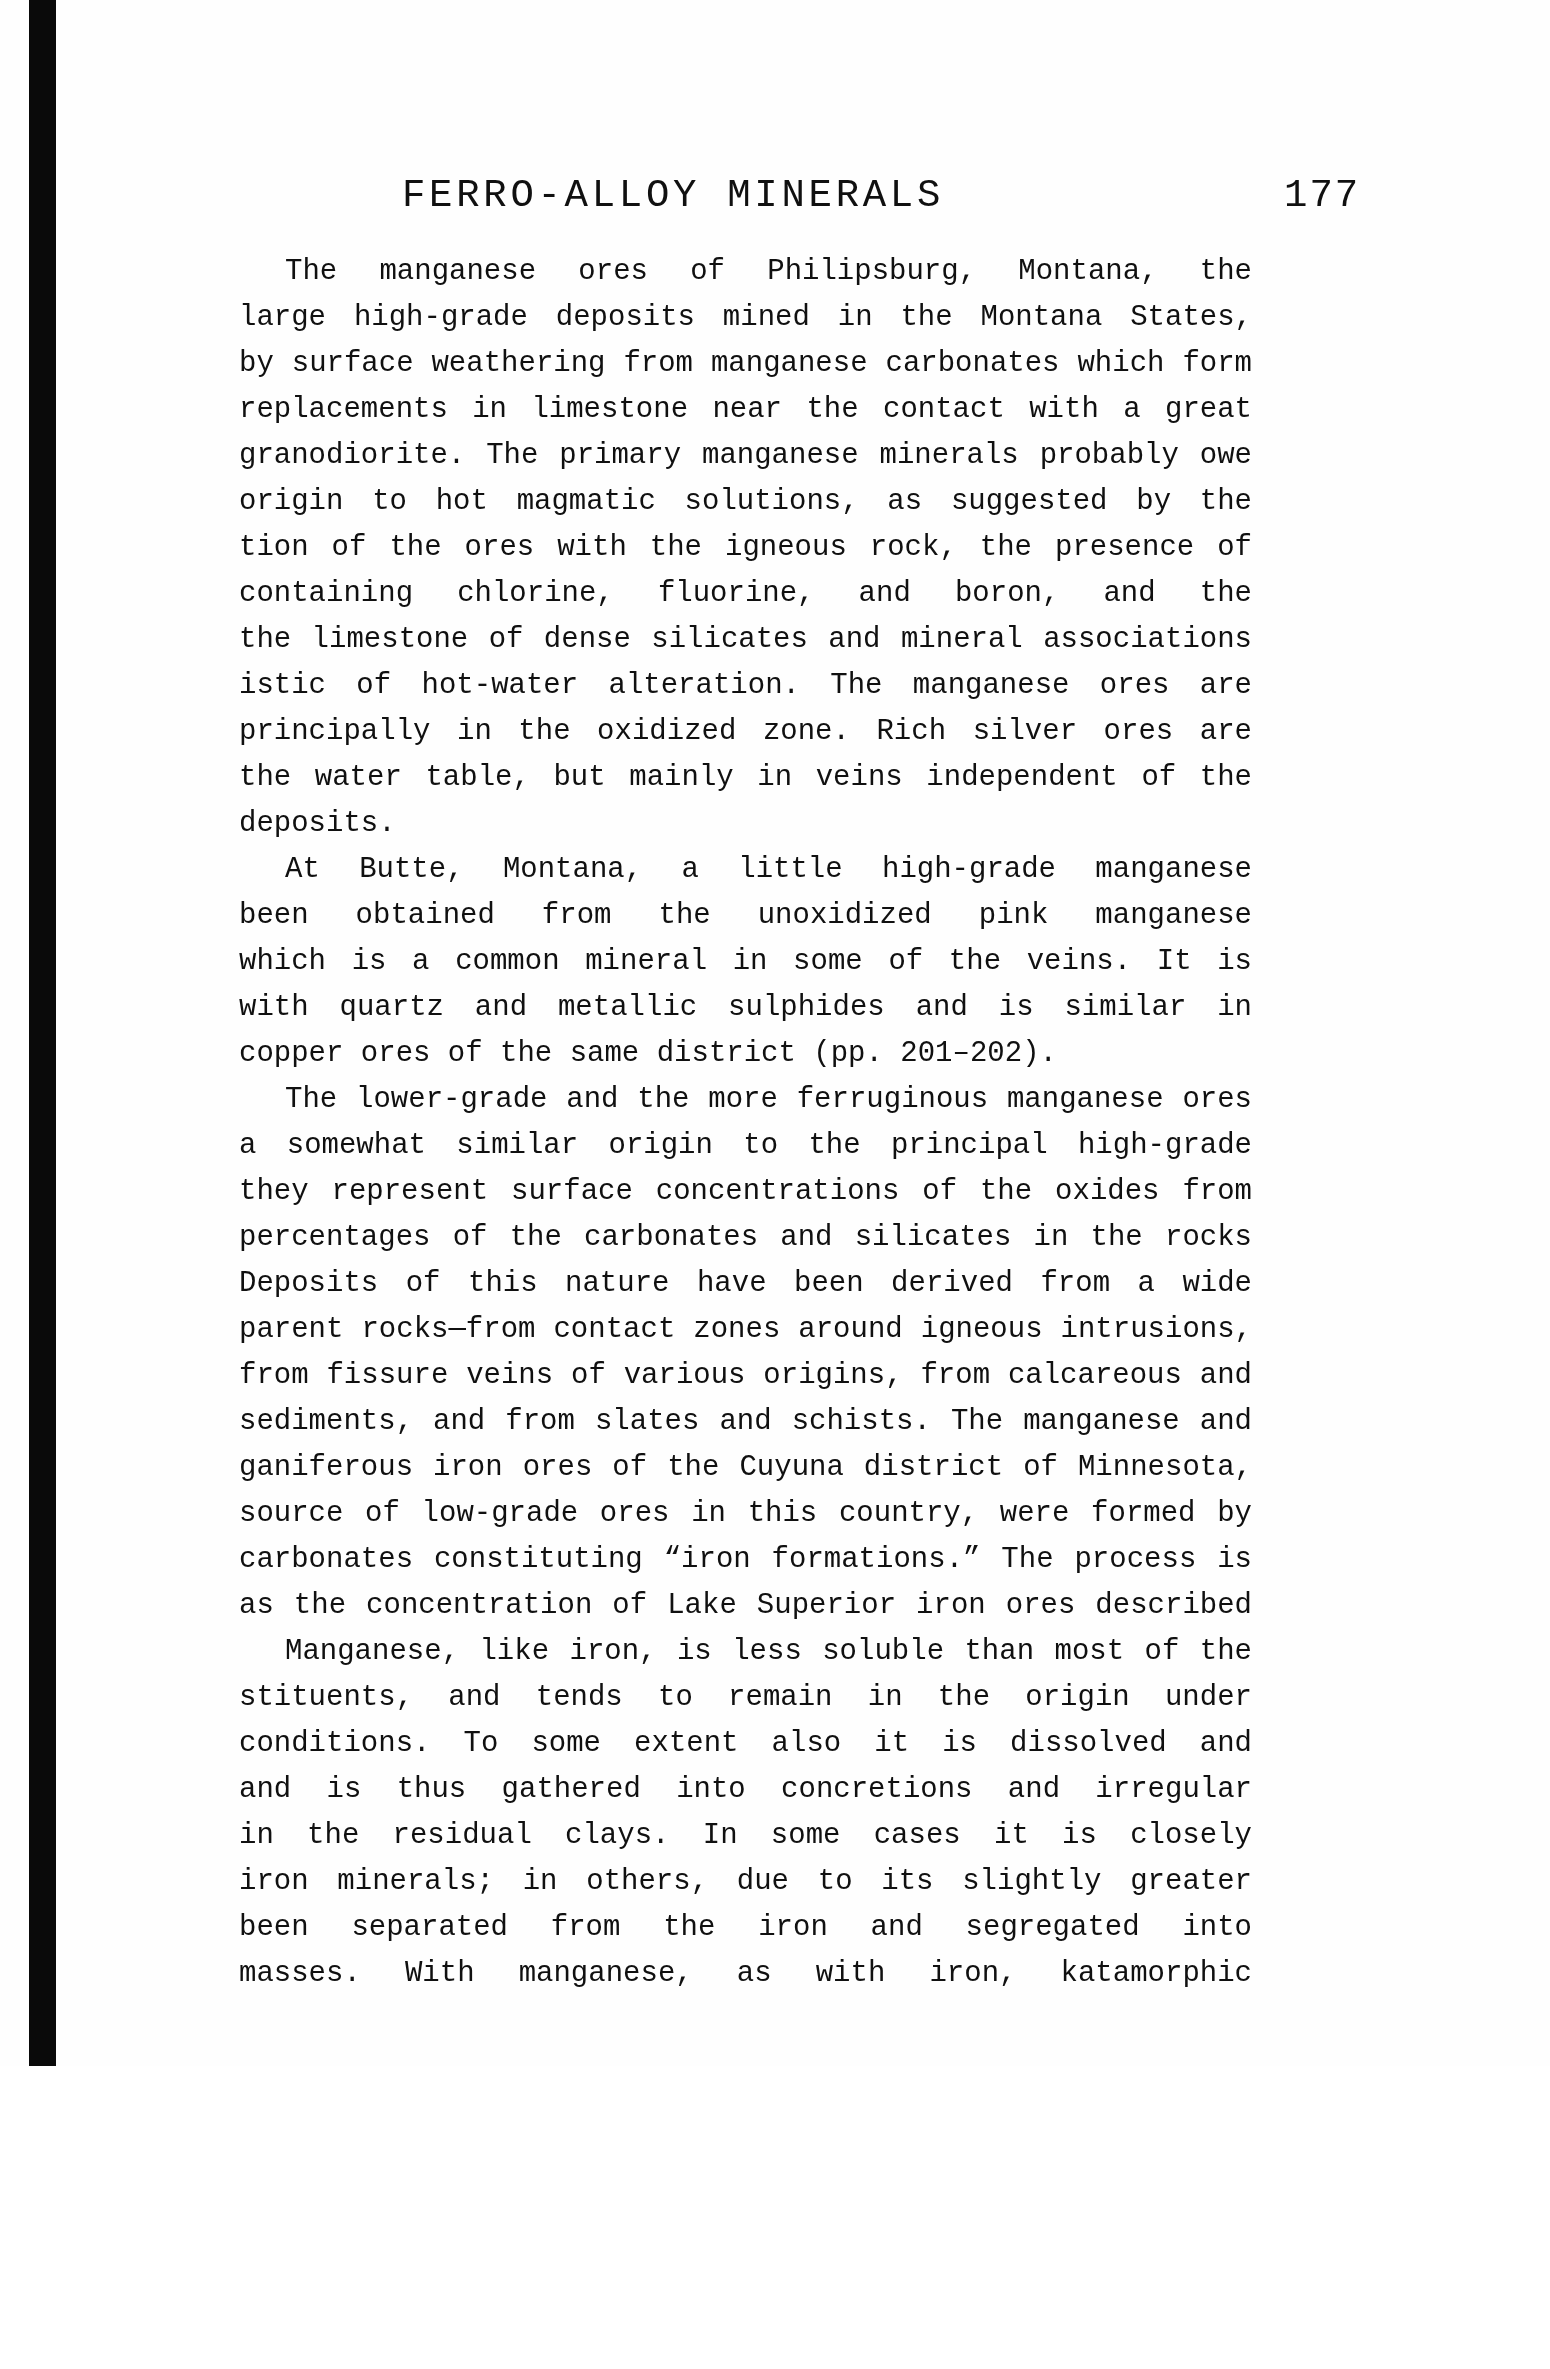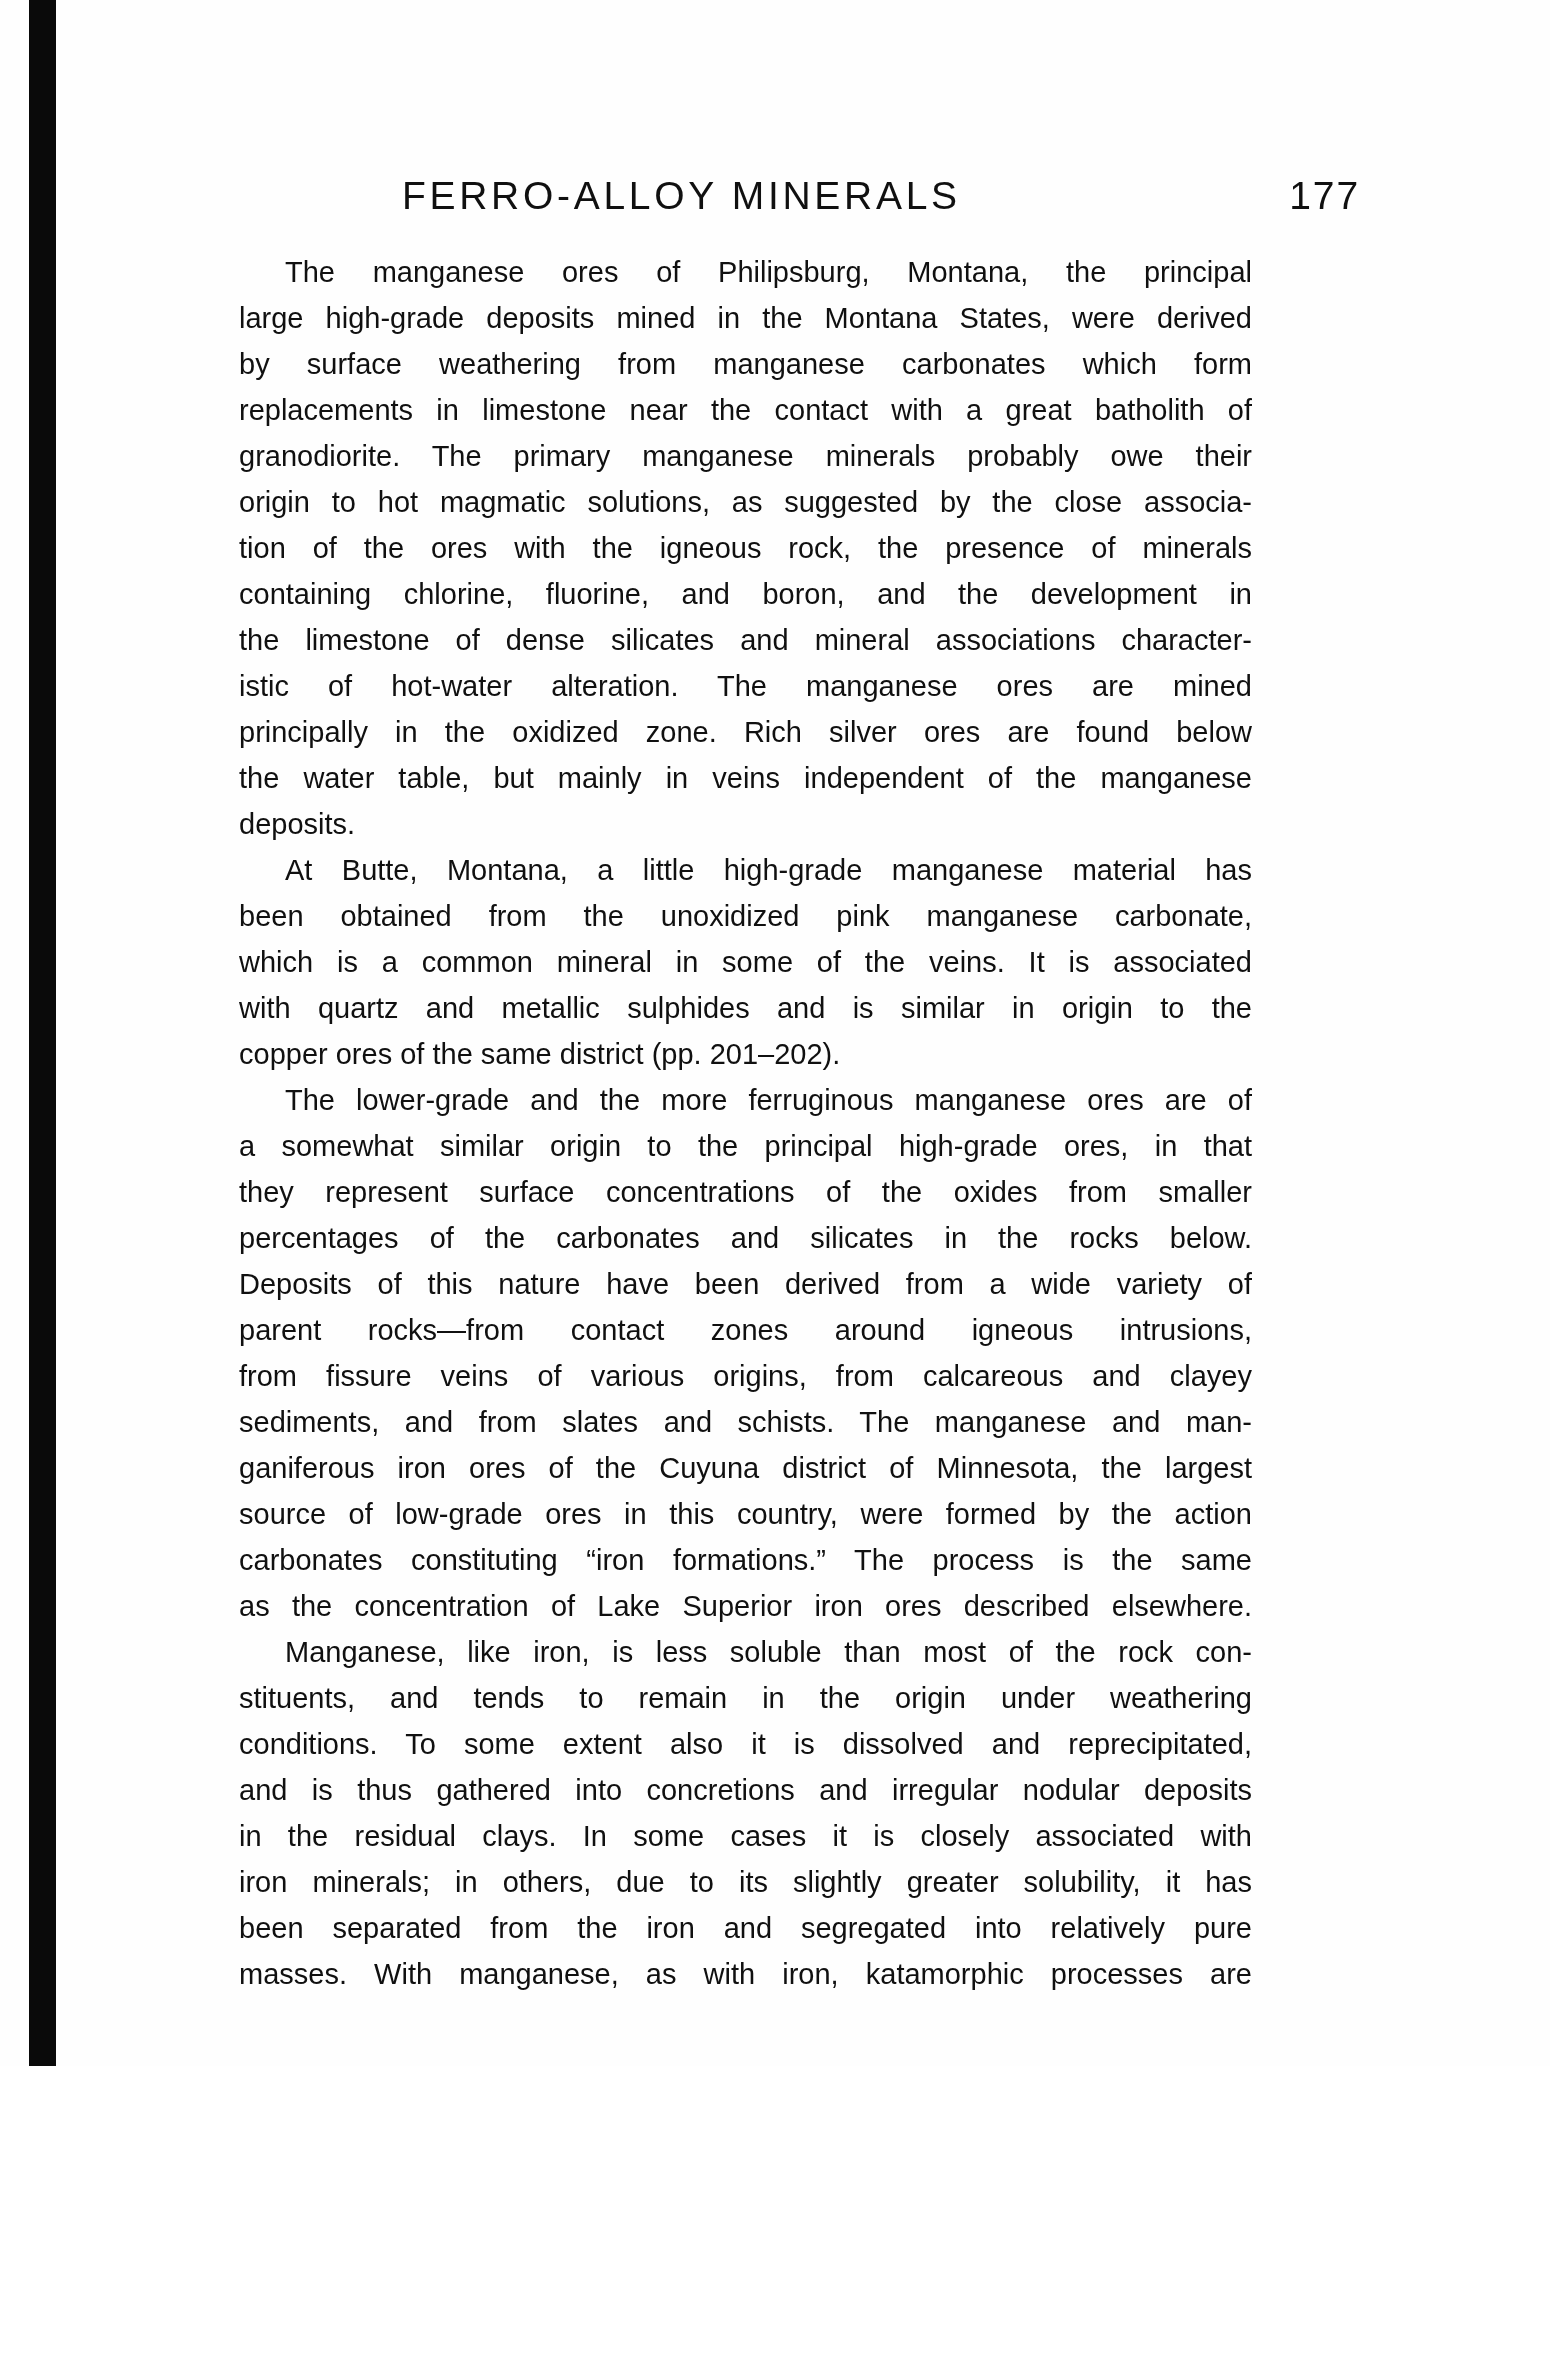--- a/index.html
+++ b/index.html
@@ -6,21 +6,21 @@
     margin: 0;
     padding: 0;
     background: #ffffff;
   }
   .page {
     position: relative;
     width: 1551px;
     height: 2066px;
     background: #fefefe;
     overflow: hidden;
-    font-family: Liberation Sans, sans-serif;
+    font-family: Liberation Mono, monospace;
     color: #101010;
   }
   
   .scan-bar {
     position: absolute;
     left: 29px;
     top: 0;
     width: 27px;
     height: 2284px;
     background: #0a0a0a;

